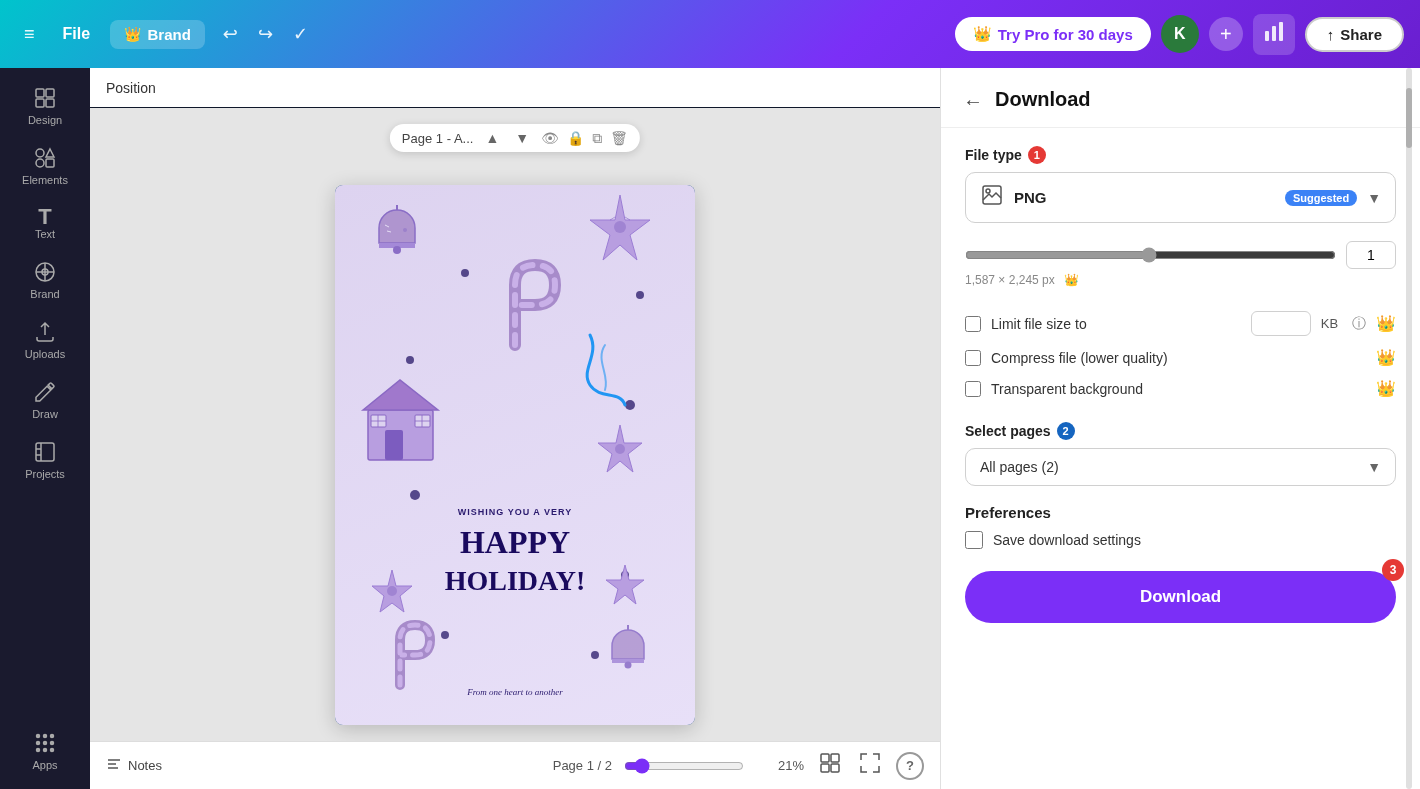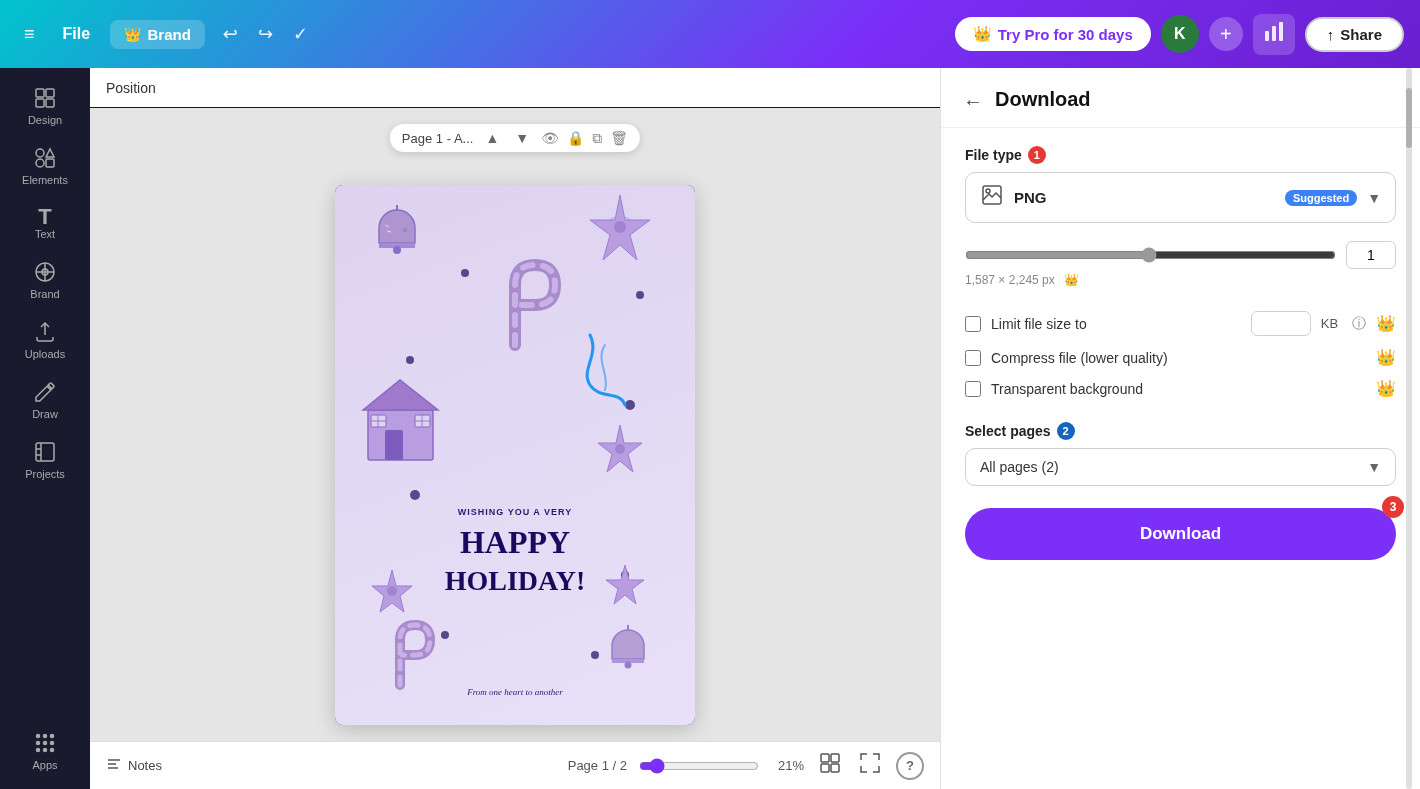--- a/index.html
+++ b/index.html
@@ -214,21 +214,21 @@
       border-top: 1px solid #ddd;
       display: flex;
       align-items: center;
       padding: 0 16px;
       gap: 12px;
       flex-shrink: 0;
     }
     .notes-btn { background: none; border: none; cursor: pointer; font-size: 13px; color: #444; display: flex; align-items: center; gap: 6px; }
     .bottom-spacer { flex: 1; }
     .page-indicator { font-size: 13px; color: #555; }
-    .zoom-slider-container { display: flex; align-items: center; gap: 5px; }
+    .zoom-slider-container { display: flex; align-items: center; gap: 20px; }
     .zoom-slider { width: 120px; accent-color: #7b2ff7; }
     .zoom-pct { font-size: 13px; color: #555; min-width: 40px; text-align: right; }
     .grid-btn { background: none; border: none; cursor: pointer; font-size: 18px; color: #555; padding: 4px; }
     .fullscreen-btn { background: none; border: none; cursor: pointer; font-size: 18px; color: #555; padding: 4px; }
     .help-btn {
       width: 28px; height: 28px; border-radius: 50%; border: 2px solid #999;
       background: none; cursor: pointer; font-size: 13px; font-weight: 700; color: #666;
       display: flex; align-items: center; justify-content: center;
     }
 
@@ -755,20 +755,27 @@
         <div class="section-label">
           <span>Select pages</span>
           <span class="badge-blue">2</span>
         </div>
         <div class="pages-dropdown">
           <span class="pages-label">All pages (2)</span>
           <span class="pages-chevron">▼</span>
         </div>
       </div>
 
+      <div>
+        <div class="pref-label">Preferences</div>
+        <div class="save-settings-row">
+          <input type="checkbox" class="save-checkbox" style="">
+          <span class="save-label">Save download settings</span>
+        </div>
+      </div>
 
       <div class="download-btn-wrapper">
         <button class="download-btn">
           <span>Download</span>
         </button>
         <div class="download-btn-badge">3</div>
       </div>
     </div>
 
     <div class="panel-scroll-indicator">

